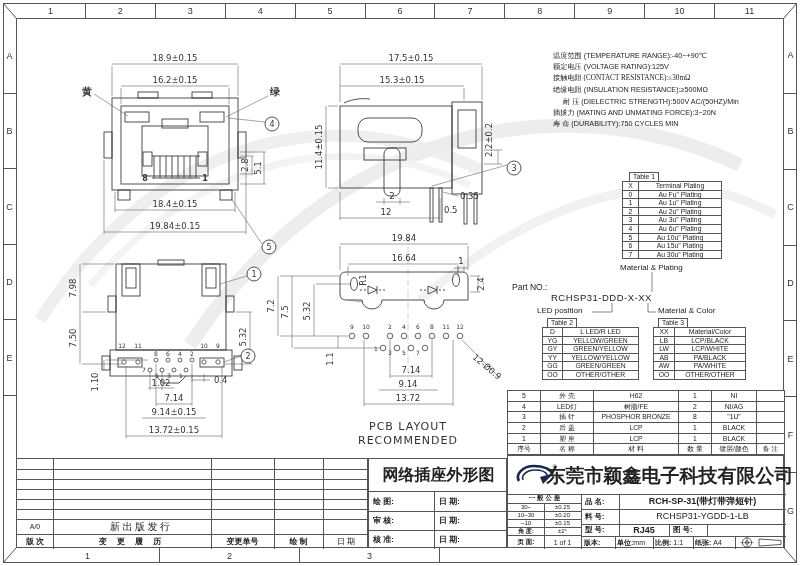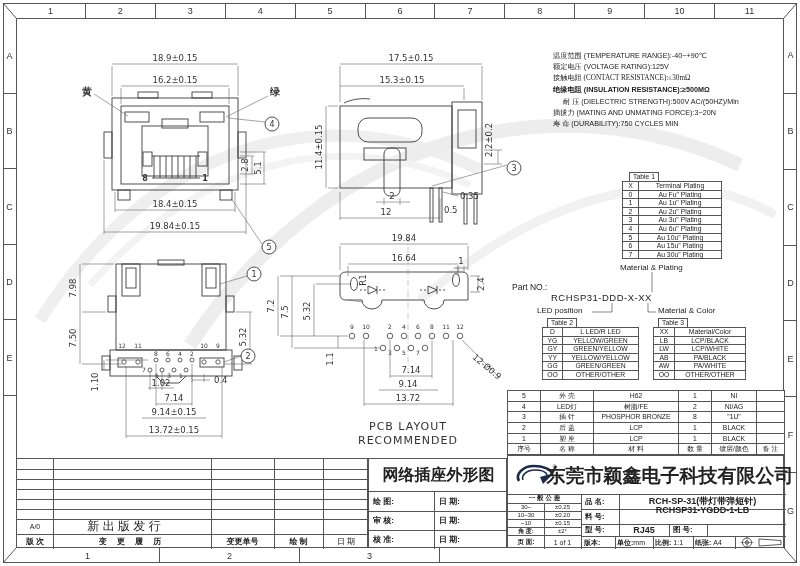--- a/index.html
+++ b/index.html
@@ -294,21 +294,21 @@
     <text class="dimt" x="168" y="159" text-anchor="middle">9.14</text>
     <text class="dimt" x="168" y="173" text-anchor="middle">13.72</text>
     <text x="168" y="202" text-anchor="middle" font-size="11" fill="#c9c9c9" letter-spacing="1">PCB LAYOUT</text>
     <text x="168" y="216" text-anchor="middle" font-size="11" fill="#d4d4d4" letter-spacing="1">RECOMMENDED</text>
   </svg>
 
   <div class="abs" style="left:545px;top:50px;width:238px;z-index:2;">
     <div style="font-size:7.2px;line-height:11.4px;padding-left:8px;white-space:nowrap;">温度范围 (TEMPERATURE RANGE):-40~+90℃</div>
     <div style="font-size:7.2px;line-height:11.4px;padding-left:8px;white-space:nowrap;">额定电压 (VOLTAGE RATING):125V</div>
     <div style="font-size:7.2px;line-height:11.4px;padding-left:8px;white-space:nowrap;font-family:Liberation Serif, serif;">接触电阻 (CONTACT RESISTANCE):≤30mΩ</div>
-    <div style="font-size:7.2px;line-height:11.4px;padding-left:8px;white-space:nowrap;font-weight:bold;">绝缘电阻 (INSULATION RESISTANCE):≥500MΩ</div>
+    <div style="font-size:7.2px;line-height:11.4px;padding-left:8px;white-space:nowrap;">绝缘电阻 (INSULATION RESISTANCE):≥500MΩ</div>
     <div style="font-size:7.2px;line-height:11.4px;padding-left:8px;white-space:nowrap;margin-left:10px;">耐 压 (DIELECTRIC STRENGTH):500V AC/(50HZ)/Min</div>
     <div style="font-size:7.2px;line-height:11.4px;padding-left:8px;white-space:nowrap;">插拔力 (MATING AND UNMATING FORCE):3~20N</div>
     <div style="font-size:7.2px;line-height:11.4px;padding-left:8px;white-space:nowrap;">寿 命 (DURABILITY):750 CYCLES MIN</div>
   </div>
 
   <div class="tab" style="left:629px;top:172px;z-index:2;">Table 1</div>
   <table class="cad" style="left:622px;top:181px;width:100px;z-index:2;">
     <tbody>
         <tr>
           <td style="width:13px;">X</td>
@@ -480,21 +480,21 @@
     <div class="vl" style="left:257px;top:0;height:90px;"></div>
     <div class="vl" style="left:306px;top:0;height:90px;"></div>
     <div class="hl" style="left:0;top:10px;width:352px;"></div>
     <div class="hl" style="left:0;top:20px;width:352px;"></div>
     <div class="hl" style="left:0;top:30px;width:352px;"></div>
     <div class="hl" style="left:0;top:40px;width:352px;"></div>
     <div class="hl" style="left:0;top:50px;width:352px;"></div>
     <div class="hl" style="left:0;top:60px;width:352px;"></div>
     <div class="hl" style="left:0;top:75px;width:352px;"></div>
     <div class="cell c" style="left:0;top:60px;width:36px;height:15px;font-size:7px;">A/0</div>
-    <div class="cell c" style="left:28px;top:60px;width:158px;height:15px;font-size:12px;">新 出 版 发 行</div>
+    <div class="cell c" style="left:44px;top:60px;width:158px;height:15px;font-size:10px;font-family:Liberation Serif, serif;">新 出 版 发 行</div>
     <div class="cell c" style="left:0;top:75px;width:36px;height:15px;font-weight:bold;font-size:8px;">版 次</div>
     <div class="cell c" style="left:36px;top:75px;width:158px;height:15px;font-weight:bold;font-size:8px;letter-spacing:4px;">变 更 履 历</div>
     <div class="cell c" style="left:194px;top:75px;width:63px;height:15px;font-weight:bold;font-size:8px;">变更单号</div>
     <div class="cell c" style="left:257px;top:75px;width:49px;height:15px;font-weight:bold;font-size:8px;">绘 制</div>
     <div class="cell c" style="left:306px;top:75px;width:46px;height:15px;font-weight:normal;font-size:8px;">日 期</div>
   </div>
 
   <div class="abs frame" style="left:368px;top:458px;width:139px;height:90px;z-index:2;">
     <div class="cell c" style="left:0;top:0;width:139px;height:32px;font-size:16px;font-weight:bold;">网络插座外形图</div>
     <div class="hl" style="left:0;top:32px;width:139px;"></div>
@@ -538,21 +538,21 @@
     <div class="cell c" style="left:0;top:79px;width:36px;height:14px;font-size:6.5px;font-weight:bold;">页 面:</div>
     <div class="cell c" style="left:36px;top:79px;width:37px;height:14px;font-size:7px;">1 of 1</div>
 
     <div class="hl" style="left:73px;top:53px;width:205px;"></div>
     <div class="hl" style="left:73px;top:68px;width:205px;"></div>
     <div class="hl" style="left:73px;top:80px;width:205px;"></div>
     <div class="vl" style="left:111px;top:38px;height:42px;"></div>
     <div class="cell" style="left:77px;top:38px;width:34px;height:15px;font-size:7.5px;font-weight:bold;">品 名:</div>
     <div class="cell c" style="left:111px;top:38px;width:167px;height:15px;font-size:9px;font-weight:bold;">RCH-SP-31(带灯带弹短针)</div>
     <div class="cell" style="left:77px;top:53px;width:34px;height:15px;font-size:7.5px;font-weight:bold;">料 号:</div>
-    <div class="cell c" style="left:111px;top:46px;width:167px;height:15px;font-size:9px;font-weight:bold;">RCHSP31-YGDD-1-LB</div>
+    <div class="cell c" style="left:111px;top:52px;width:167px;height:15px;font-size:9px;font-weight:normal;">RCHSP31-YGDD-1-LB</div>
     <div class="vl" style="left:161px;top:68px;height:12px;"></div>
     <div class="vl" style="left:199px;top:68px;height:12px;"></div>
     <div class="cell" style="left:77px;top:68px;width:34px;height:12px;font-size:7.5px;font-weight:bold;">型 号:</div>
     <div class="cell c" style="left:111px;top:68px;width:50px;height:12px;font-size:9px;font-weight:bold;">RJ45</div>
     <div class="cell" style="left:165px;top:68px;width:34px;height:12px;font-size:7.5px;font-weight:bold;">图 号:</div>
     <div class="cell" style="left:199px;top:68px;width:79px;height:12px;font-size:7.5px;"></div>
     <div class="vl" style="left:107px;top:80px;height:13px;"></div>
     <div class="vl" style="left:145px;top:80px;height:13px;"></div>
     <div class="vl" style="left:185px;top:80px;height:13px;"></div>
     <div class="vl" style="left:227px;top:80px;height:13px;"></div>

